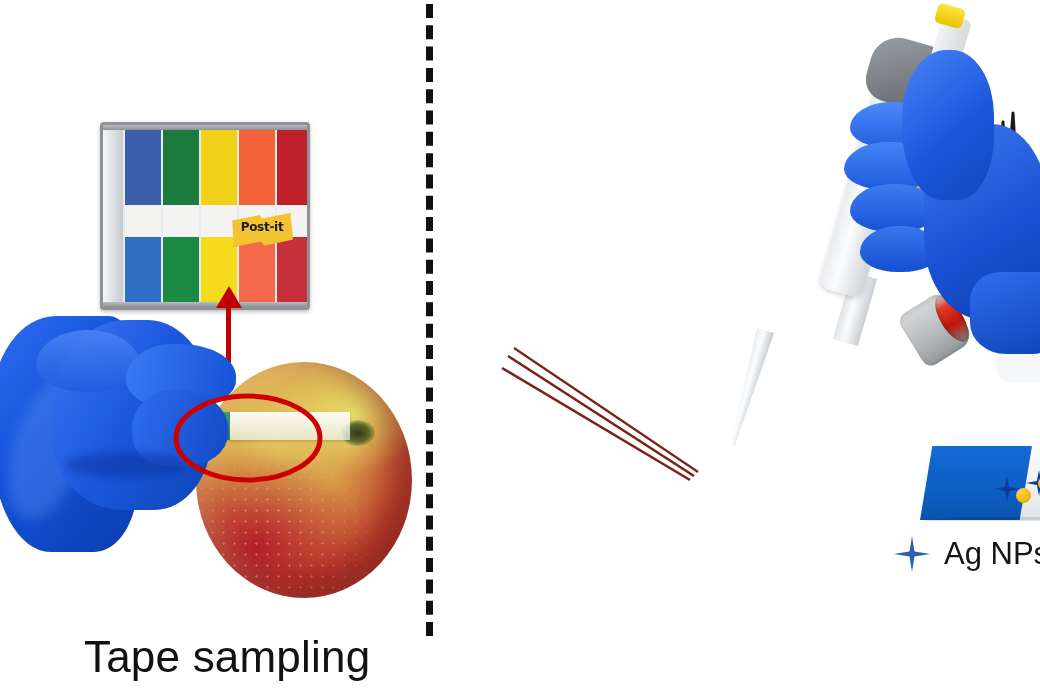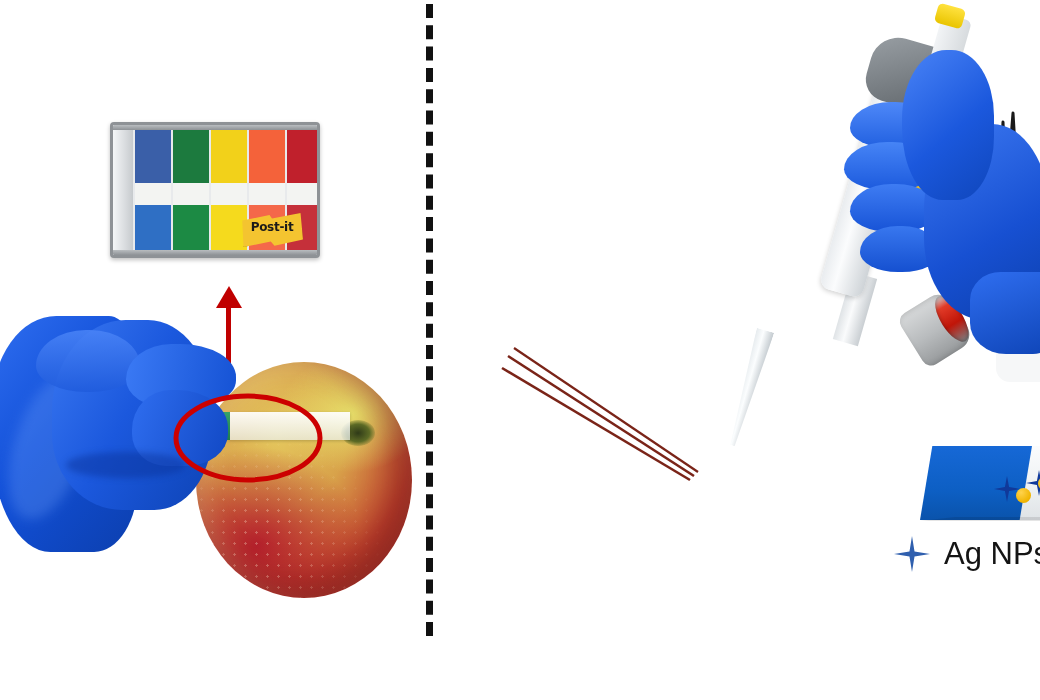--- a/index.html
+++ b/index.html
@@ -13,21 +13,21 @@
   
   #divider{left:426px;top:4px;width:0;height:632px;
            border-left:7px dashed #111;}
 
   
   .caption{font-size:44px;color:#111;font-weight:400;letter-spacing:.2px;
            white-space:nowrap;}
   #cap-left{left:84px;top:632px;}
 
   
-  #postit-pack{left:110px;top:122px;width:210px;height:136px;}
+  #postit-pack{left:100px;top:122px;width:210px;height:188px;}
   .pack-body{position:absolute;inset:0;border:3px solid #8e9296;
              border-radius:4px;background:#e8eaec;
              box-shadow:0 2px 4px rgba(0,0,0,.25);overflow:hidden;}
   .flag{position:absolute;top:3px;bottom:3px;width:36px;}
   .flag .top{position:absolute;top:0;height:44%;left:0;right:0;}
   .flag .mid{position:absolute;top:44%;height:18%;left:0;right:0;
              background:#f3f4f2;}
   .flag .bot{position:absolute;top:62%;bottom:0;left:0;right:0;}
   .pack-sheen{position:absolute;left:0;top:0;width:20px;height:100%;
               background:linear-gradient(90deg,#f4f6f7,#d9dcdf 60%,#c6cacd);}
@@ -248,20 +248,21 @@
     <div class="glove" id="glove-palm"></div>
     <div class="glove" id="glove-knuck"></div>
     <div class="glove" id="glove-index"></div>
     <div class="glove" id="glove-thumb"></div>
     <div class="glove" id="glove-fold1"></div>
 
     <svg class="abs" id="red-ellipse-2" width="152" height="92">
       <ellipse cx="76" cy="46" rx="72" ry="42" fill="none" stroke="#cc0000" stroke-width="5"></ellipse>
     </svg>
 
+    <div class="abs caption" id="cap-left">Tape sampling</div>
   </div>
 
   <div class="abs" style="left:426px;top:0;width:614px;height:700px;">
 
     <svg class="abs" id="spectrum" viewBox="0 0 350 160" preserveAspectRatio="none">
       <polyline fill="none" stroke="#1a1a1a" stroke-width="3" stroke-linejoin="round" stroke-linecap="round" points="6,150 12,146 17,140 22,131 27,136 31,142 36,146 41,141 45,144
                 50,138 55,130 60,136 65,132 70,125 75,112 79,126 84,129 89,122
                 93,120 98,124 102,118 107,100 111,18 114,92 117,60 121,9
                 125,76 129,96 133,104 137,108 141,112 145,106 149,112 152,99
                 156,105 160,108 164,96 168,80 172,86 176,96 180,98 184,86

